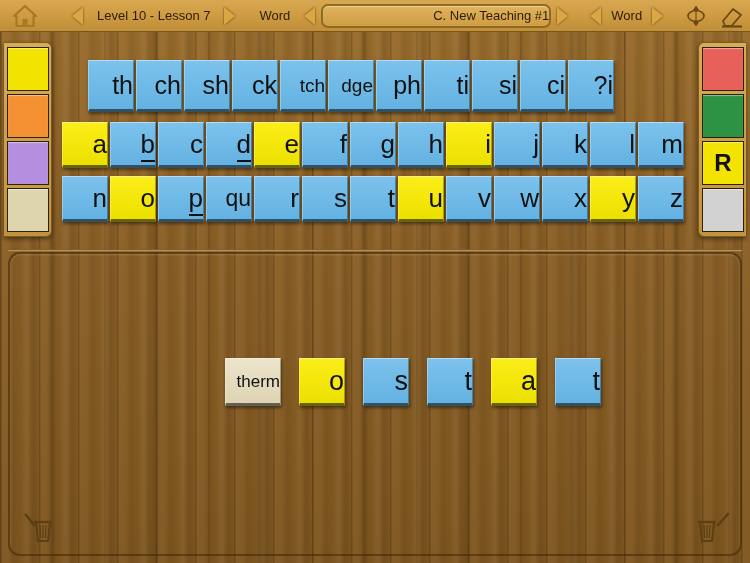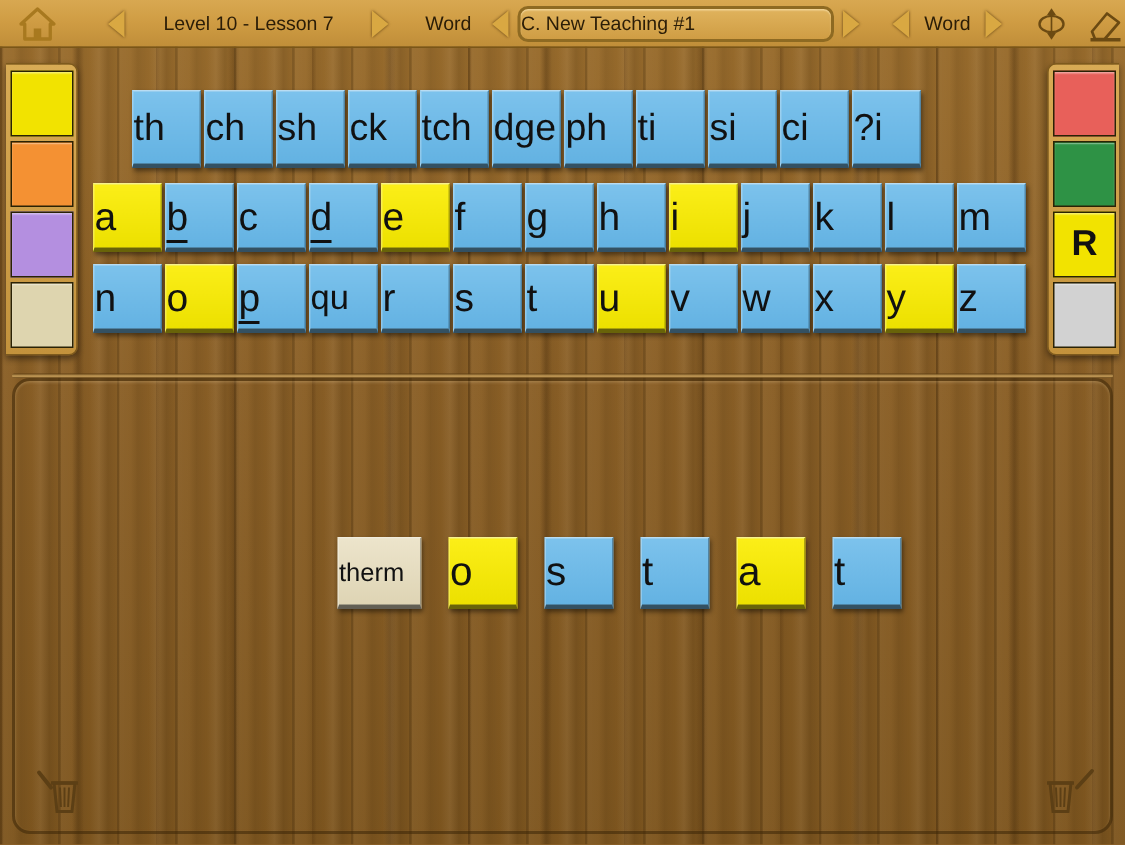--- a/index.html
+++ b/index.html
@@ -51,58 +51,58 @@
   }
   .arrow-l { border-right: 11px solid #d9a842; filter: drop-shadow(0 0 1px rgba(80,50,10,.9)); }
   .arrow-r { border-left: 11px solid #d9a842;  filter: drop-shadow(0 0 1px rgba(80,50,10,.9)); }
 
   .home-ic { width: 26px; height: 24px; margin-left: 12px; }
   .step-box {
     width: 230px; height: 24px;
     border: 2px solid #8e6a22;
     border-radius: 7px;
     background: linear-gradient(180deg,#e0b35d 0%, #cf9d44 100%);
-    display: flex; align-items: center; justify-content: flex-start;
+    display: flex; align-items: center; justify-content: flex-end;
     box-shadow: inset 0 1px 1px rgba(255,240,200,.55);
   }
   .ic-btn { width: 26px; height: 26px; }
 
   
   #tile-bank {
     position: absolute; left: 0; top: 32px;
     width: 750px; height: 208px;
     z-index: 5;
   }
   .divider {
     position: absolute; left: 8px; top: 249px; width: 734px; height: 3px;
     background: linear-gradient(180deg, #5c3d12 0%, #d7ae66 60%, #5c3d12 100%);
     border-radius: 2px; opacity: .85; z-index: 4;
   }
 
   
   .tile {
-    display: inline-flex; align-items: center; justify-content: flex-start;
+    display: inline-flex; align-items: center; justify-content: flex-end;
     color: #111; font-weight: 400;
     border-top: 1px solid rgba(255,255,255,.55);
     border-left: 1px solid rgba(255,255,255,.28);
     border-right: 1px solid rgba(0,0,0,.30);
     border-bottom: 3px solid rgba(0,0,0,.58);
     box-shadow: 1px 2px 3px rgba(0,0,0,.45);
     cursor: pointer; user-select: none;
     line-height: 1;
   }
   .blue  { background: linear-gradient(180deg,#7cc2ec 0%, #63b2e2 100%); }
   .yellow{ background: linear-gradient(180deg,#fbee18 0%, #ece000 100%); }
   .cream { background: linear-gradient(180deg,#ece4cb 0%, #ded4b4 100%); }
   .tile u { text-decoration: none; border-bottom: 2px solid #111; padding-bottom: 1px; }
 
   .tile-row { position: absolute; display: flex; gap: 2px; }
   #row-digraph { left: 88px; top: 28px; }
   #row-digraph .tile { width: 46px; height: 52px; font-size: 25px; }
-  #row-digraph .tile.narrow { font-size: 25px; }
+  #row-digraph .tile.narrow { font-size: 19px; }
   #row-alpha1 { left: 62px; top: 90px; }
   #row-alpha1 .tile { width: 46px; height: 46px; font-size: 26px; }
   #row-alpha2 { left: 62px; top: 144px; }
   #row-alpha2 .tile { width: 46px; height: 46px; font-size: 26px; }
   #row-alpha2 .tile.wide { font-size: 23px; }
 
   
   .palette {
     position: absolute; top: 42px;
     width: 48px; padding: 4px 3px;
@@ -154,21 +154,21 @@
 <div id="toolbar">
 
   <span class="home-ic">
     <svg viewBox="0 0 26 24" width="26" height="24">
       <path d="M13 2 L24 12 L21.5 12 L21.5 22 L4.5 22 L4.5 12 L2 12 Z" fill="none" stroke="#a8791f" stroke-width="2.2" stroke-linejoin="round"></path>
       <rect x="10.5" y="15" width="5" height="7" fill="#a8791f"></rect>
     </svg>
   </span>
 
   <span class="arrow-l" style="margin-left:34px"></span>
-  <span class="tb-txt" style="margin:0 26px">Level 10 - Lesson 7</span>
+  <span class="tb-txt" style="margin:0 14px">Level 10 - Lesson 7</span>
   <span class="arrow-r"></span>
 
   <span class="tb-txt" style="margin-left:24px">Word</span>
 
   <span class="arrow-l" style="margin-left:14px"></span>
   <span class="step-box" style="margin:0 6px">
     <span class="tb-txt">C. New Teaching #1</span>
   </span>
   <span class="arrow-r"></span>
 

